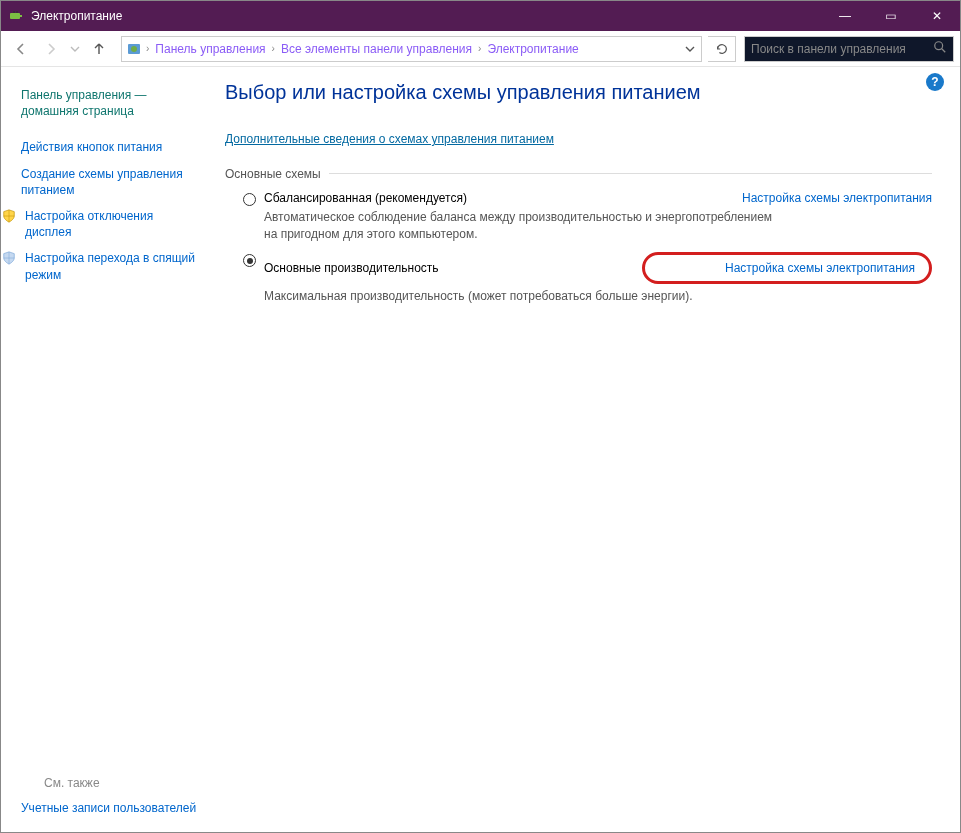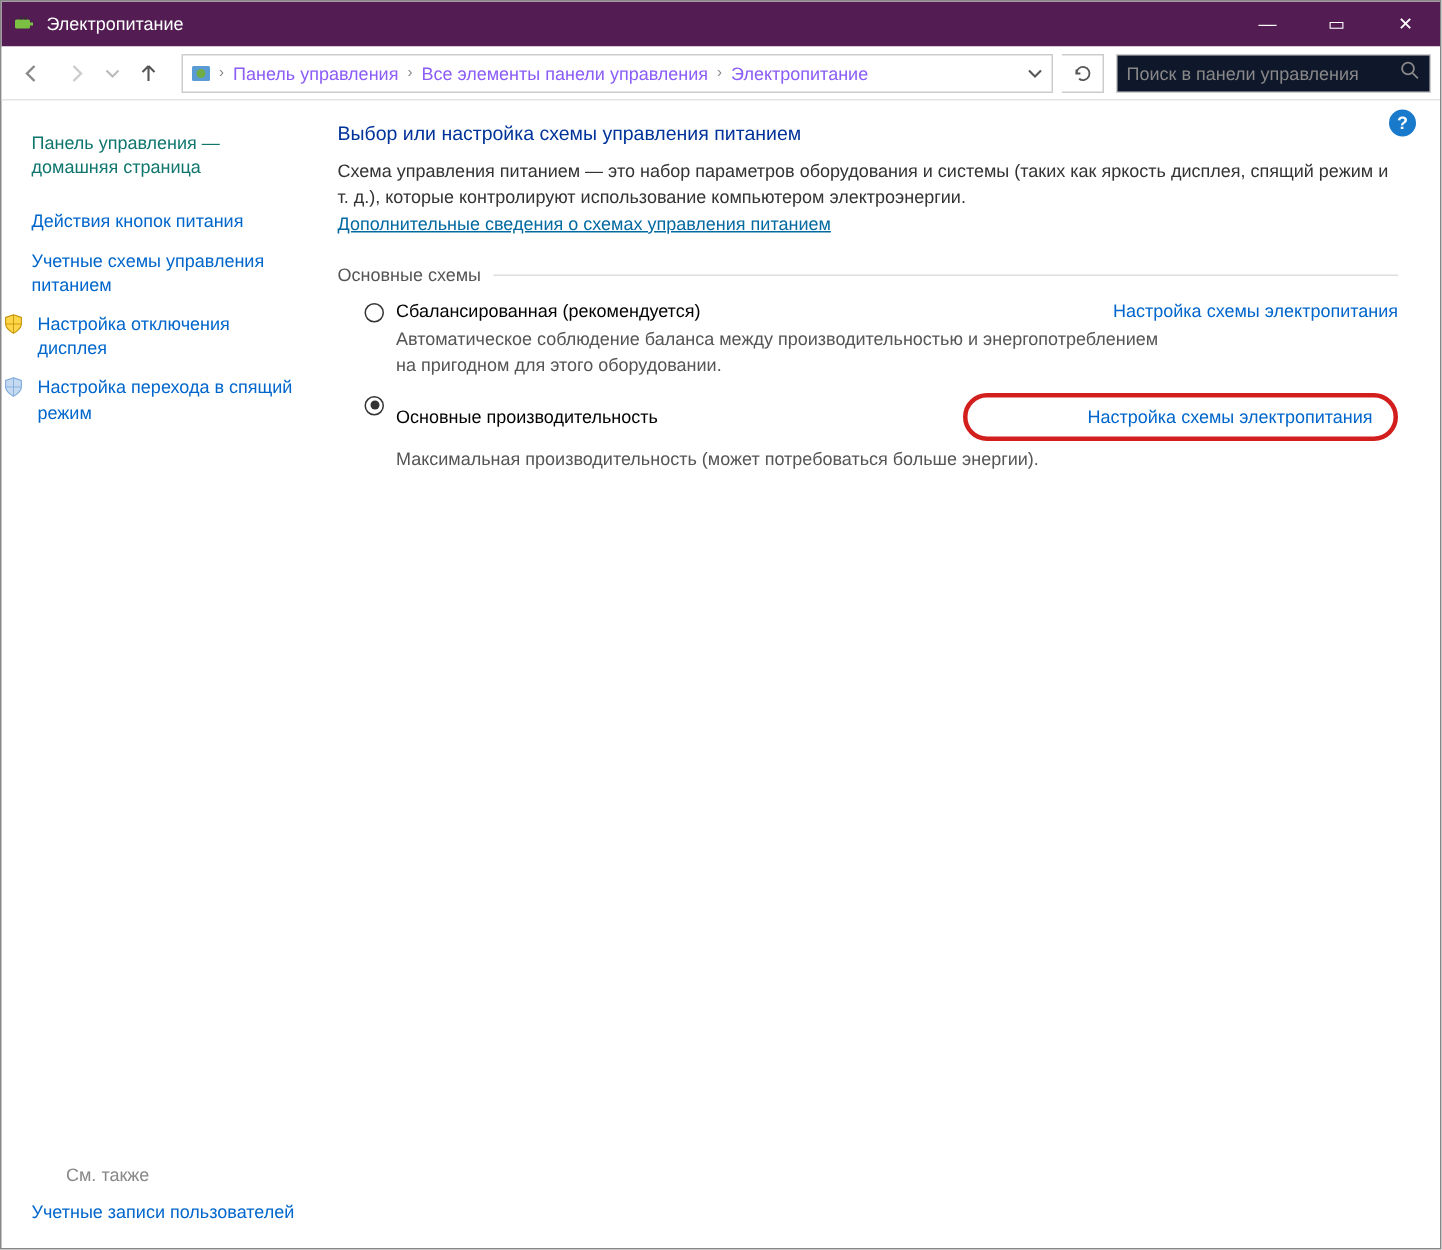--- a/index.html
+++ b/index.html
@@ -119,21 +119,21 @@
   }
   .helpbtn {
     position:absolute; top: 6px; right: 16px;
     width:18px;height:18px;border-radius:50%;
     background:#1979ca;color:#fff;
     display:flex;align-items:center;justify-content:center;
     font-size:12px;font-weight:bold;
   }
   h1.page-title {
     color: #003399;
-    font-size: 13px;
+    font-size: 20px;
     font-weight: 400;
     margin-bottom: 10px;
   }
   .desc { color: #333; font-size: 12px; line-height: 1.45; }
   .desc a { color: #0369a1; text-decoration: underline; }
   .section-head {
     color: #555; font-size:12px;
     margin-top: 18px;
     display:flex;align-items:center;gap:8px;
   }
@@ -266,21 +266,21 @@
 <div class="body">
   <div class="sidebar">
     <div class="side-link home">
       <span><span>Панель управления —</span><br><span>домашняя страница</span></span>
     </div>
     <div style="height:10px"></div>
     <div class="side-link">
       <span>Действия кнопок питания</span>
     </div>
     <div class="side-link">
-      <span>Учетные схемы управления питанием</span>
+      <span>Создание схемы управления питанием</span>
     </div>
     <div class="side-link">
       <span class="sicon-left">
         <svg width="14" height="14" viewBox="0 0 16 16">
             <path d="M8 1 L14 3 V8 C14 12 8 15 8 15 C8 15 2 12 2 8 V3 Z" fill="#ffd54a" stroke="#c09000" stroke-width="0.8"></path>
             <path d="M8 1 V15 M2 8 H14" stroke="#c09000" stroke-width="0.6"></path>
           </svg>
       </span>
       <span>Настройка отключения дисплея</span>
     </div>
@@ -299,38 +299,37 @@
     <div class="side-link">
       <span>Учетные записи пользователей</span>
     </div>
   </div>
 
   <div class="main">
     <div class="helpbtn">?</div>
 
     <h1 class="page-title">Выбор или настройка схемы управления питанием</h1>
     <p class="desc">
-      <span>Схема управления питанием — это набор параметров оборудования и системы (таких как яркость дисплея, спящий режим и т. д.), которые контролируют использование компьютером электроэнергии.</span>
       <br>
       <a href="#">Дополнительные сведения о схемах управления питанием</a>
     </p>
 
     <div class="section-head">
       <span>Основные схемы</span>
       <span class="line"></span>
     </div>
 
     <div class="plan">
       <span class="radio"></span>
       <div class="plan-body">
         <div class="plan-name">
           <span class="name recommended">Сбалансированная (рекомендуется)</span>
           <span class="plan-link">Настройка схемы электропитания</span>
         </div>
-        <div class="plan-desc">Автоматическое соблюдение баланса между производительностью и энергопотреблением на пригодном для этого оборудовании.</div>
+        <div class="plan-desc">Автоматическое соблюдение баланса между производительностью и энергопотреблением на пригодном для этого компьютером.</div>
       </div>
     </div>
 
     <div class="plan">
       <span class="radio checked"></span>
       <div class="plan-body">
         <div class="plan-name">
           <span class="name">Основные производительность</span>
           <span class="plan-link highlight-oval">Настройка схемы электропитания</span>
         </div>

